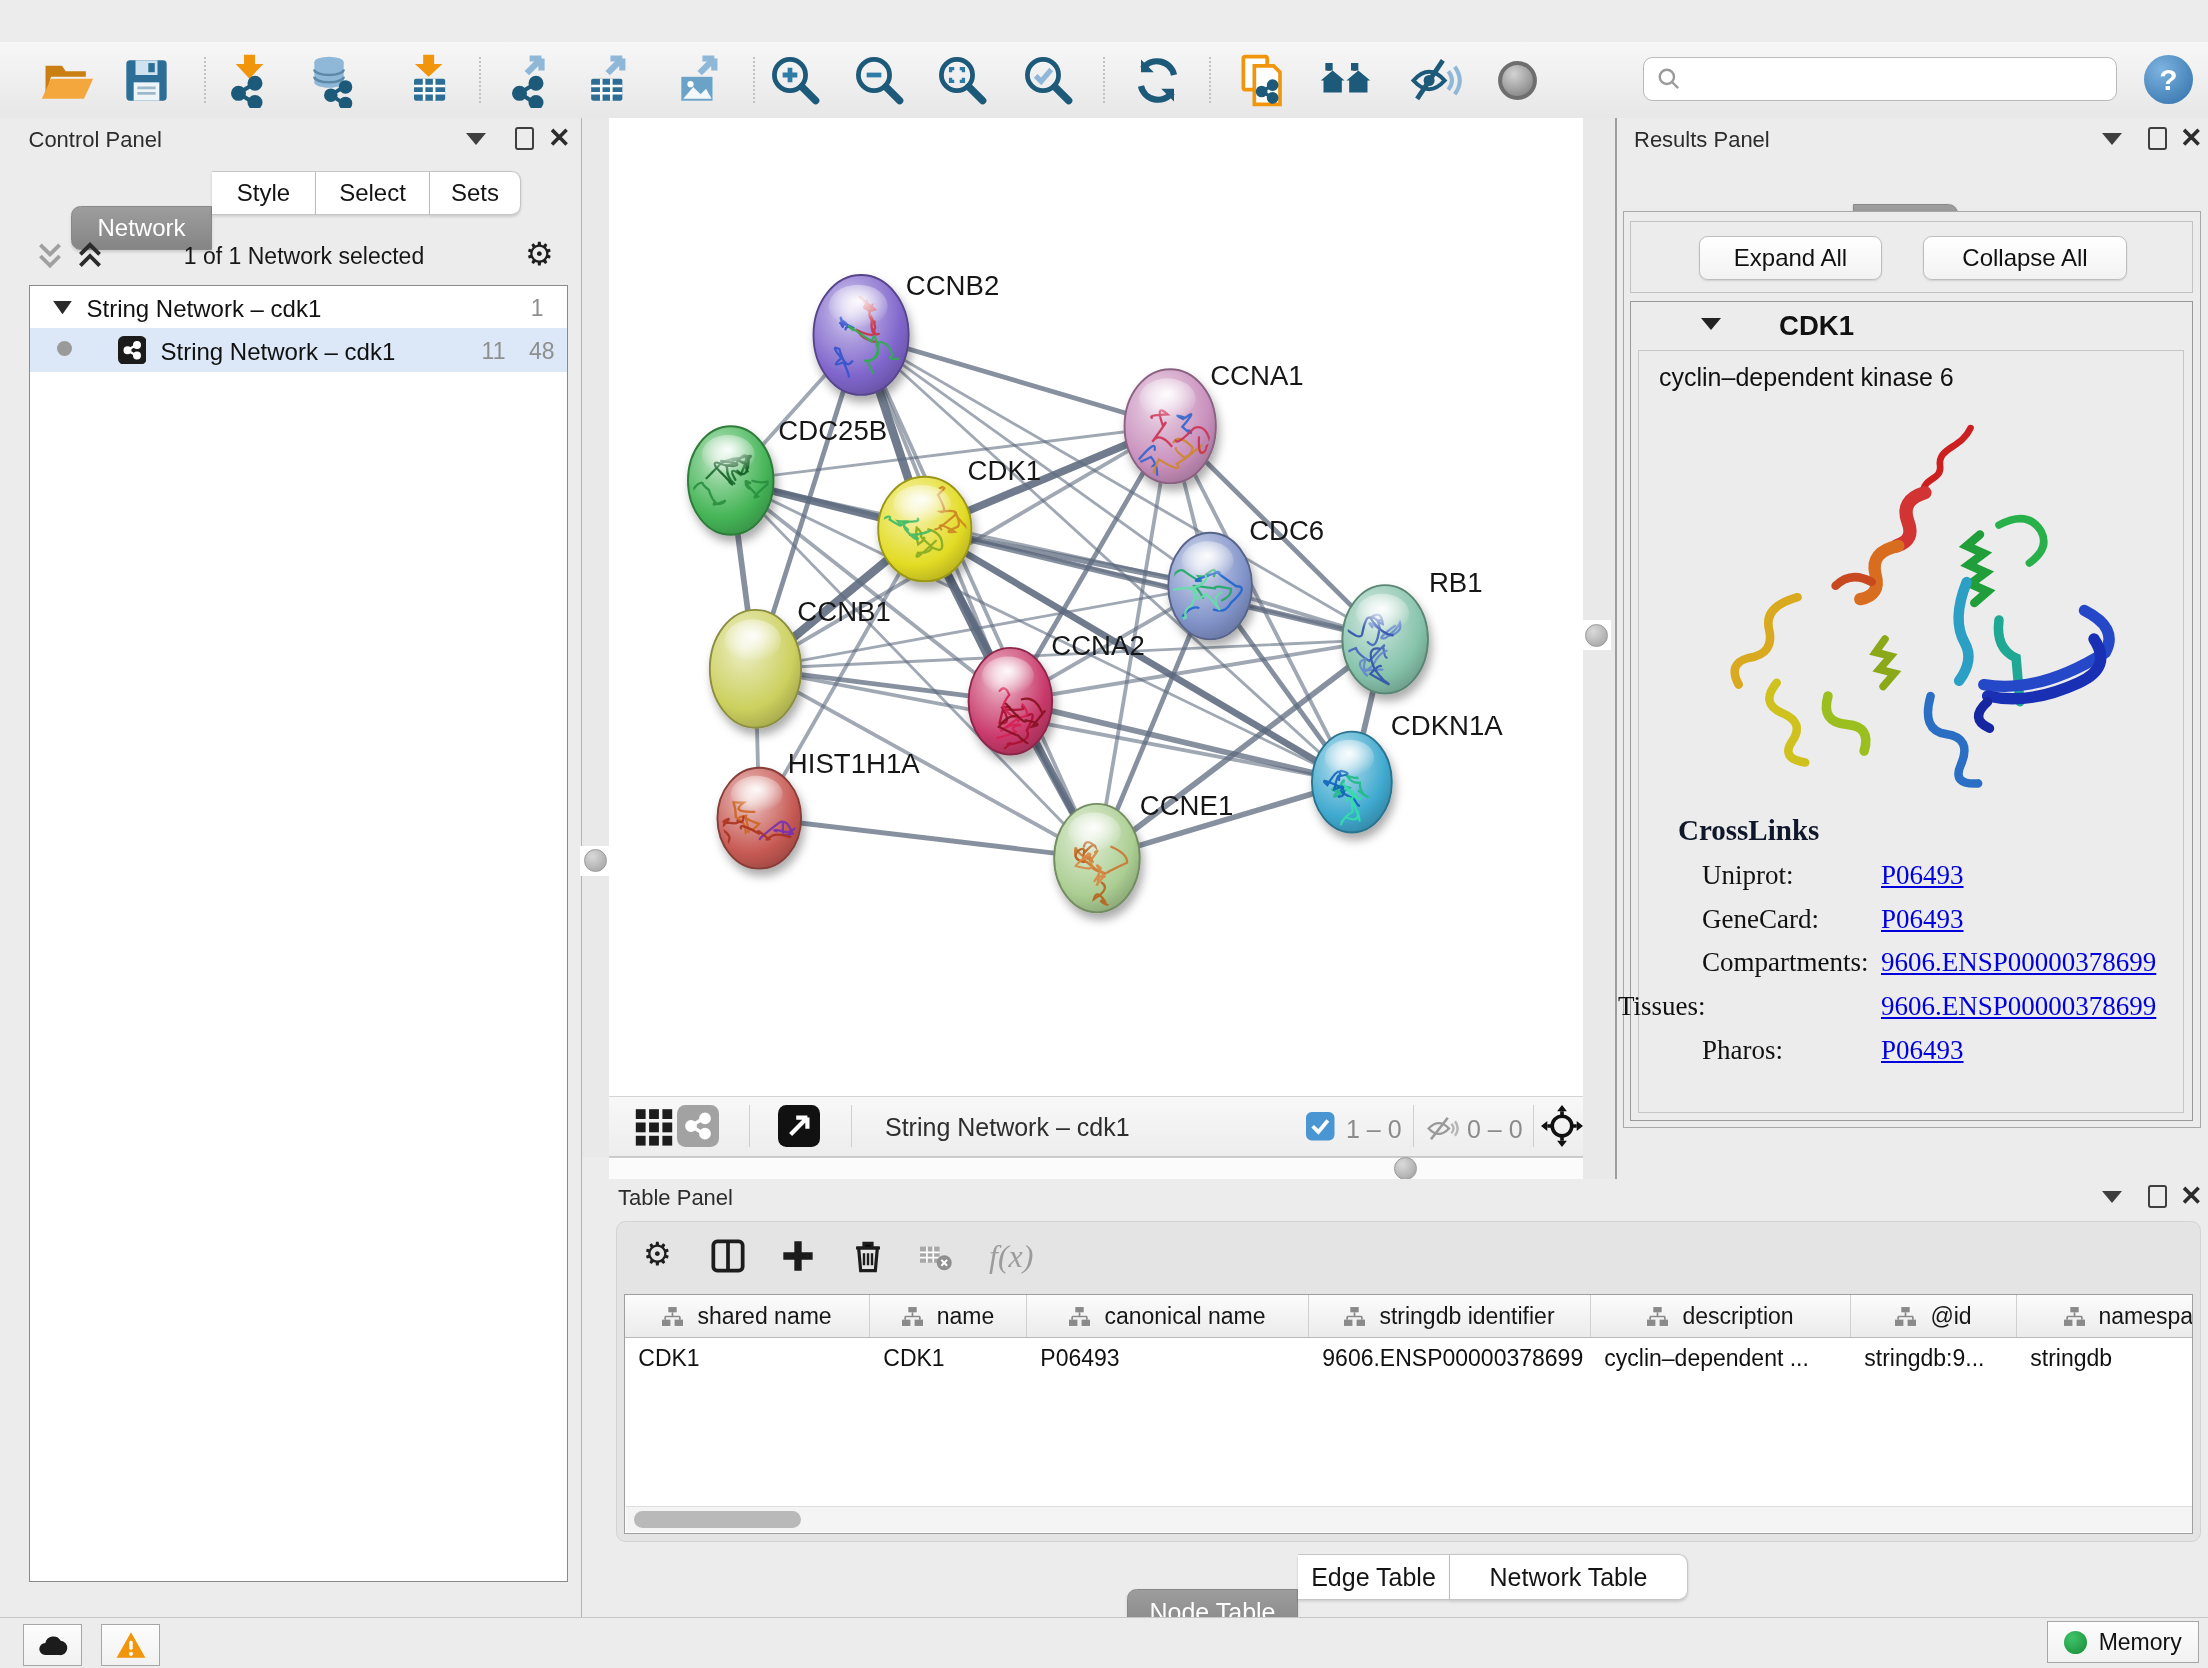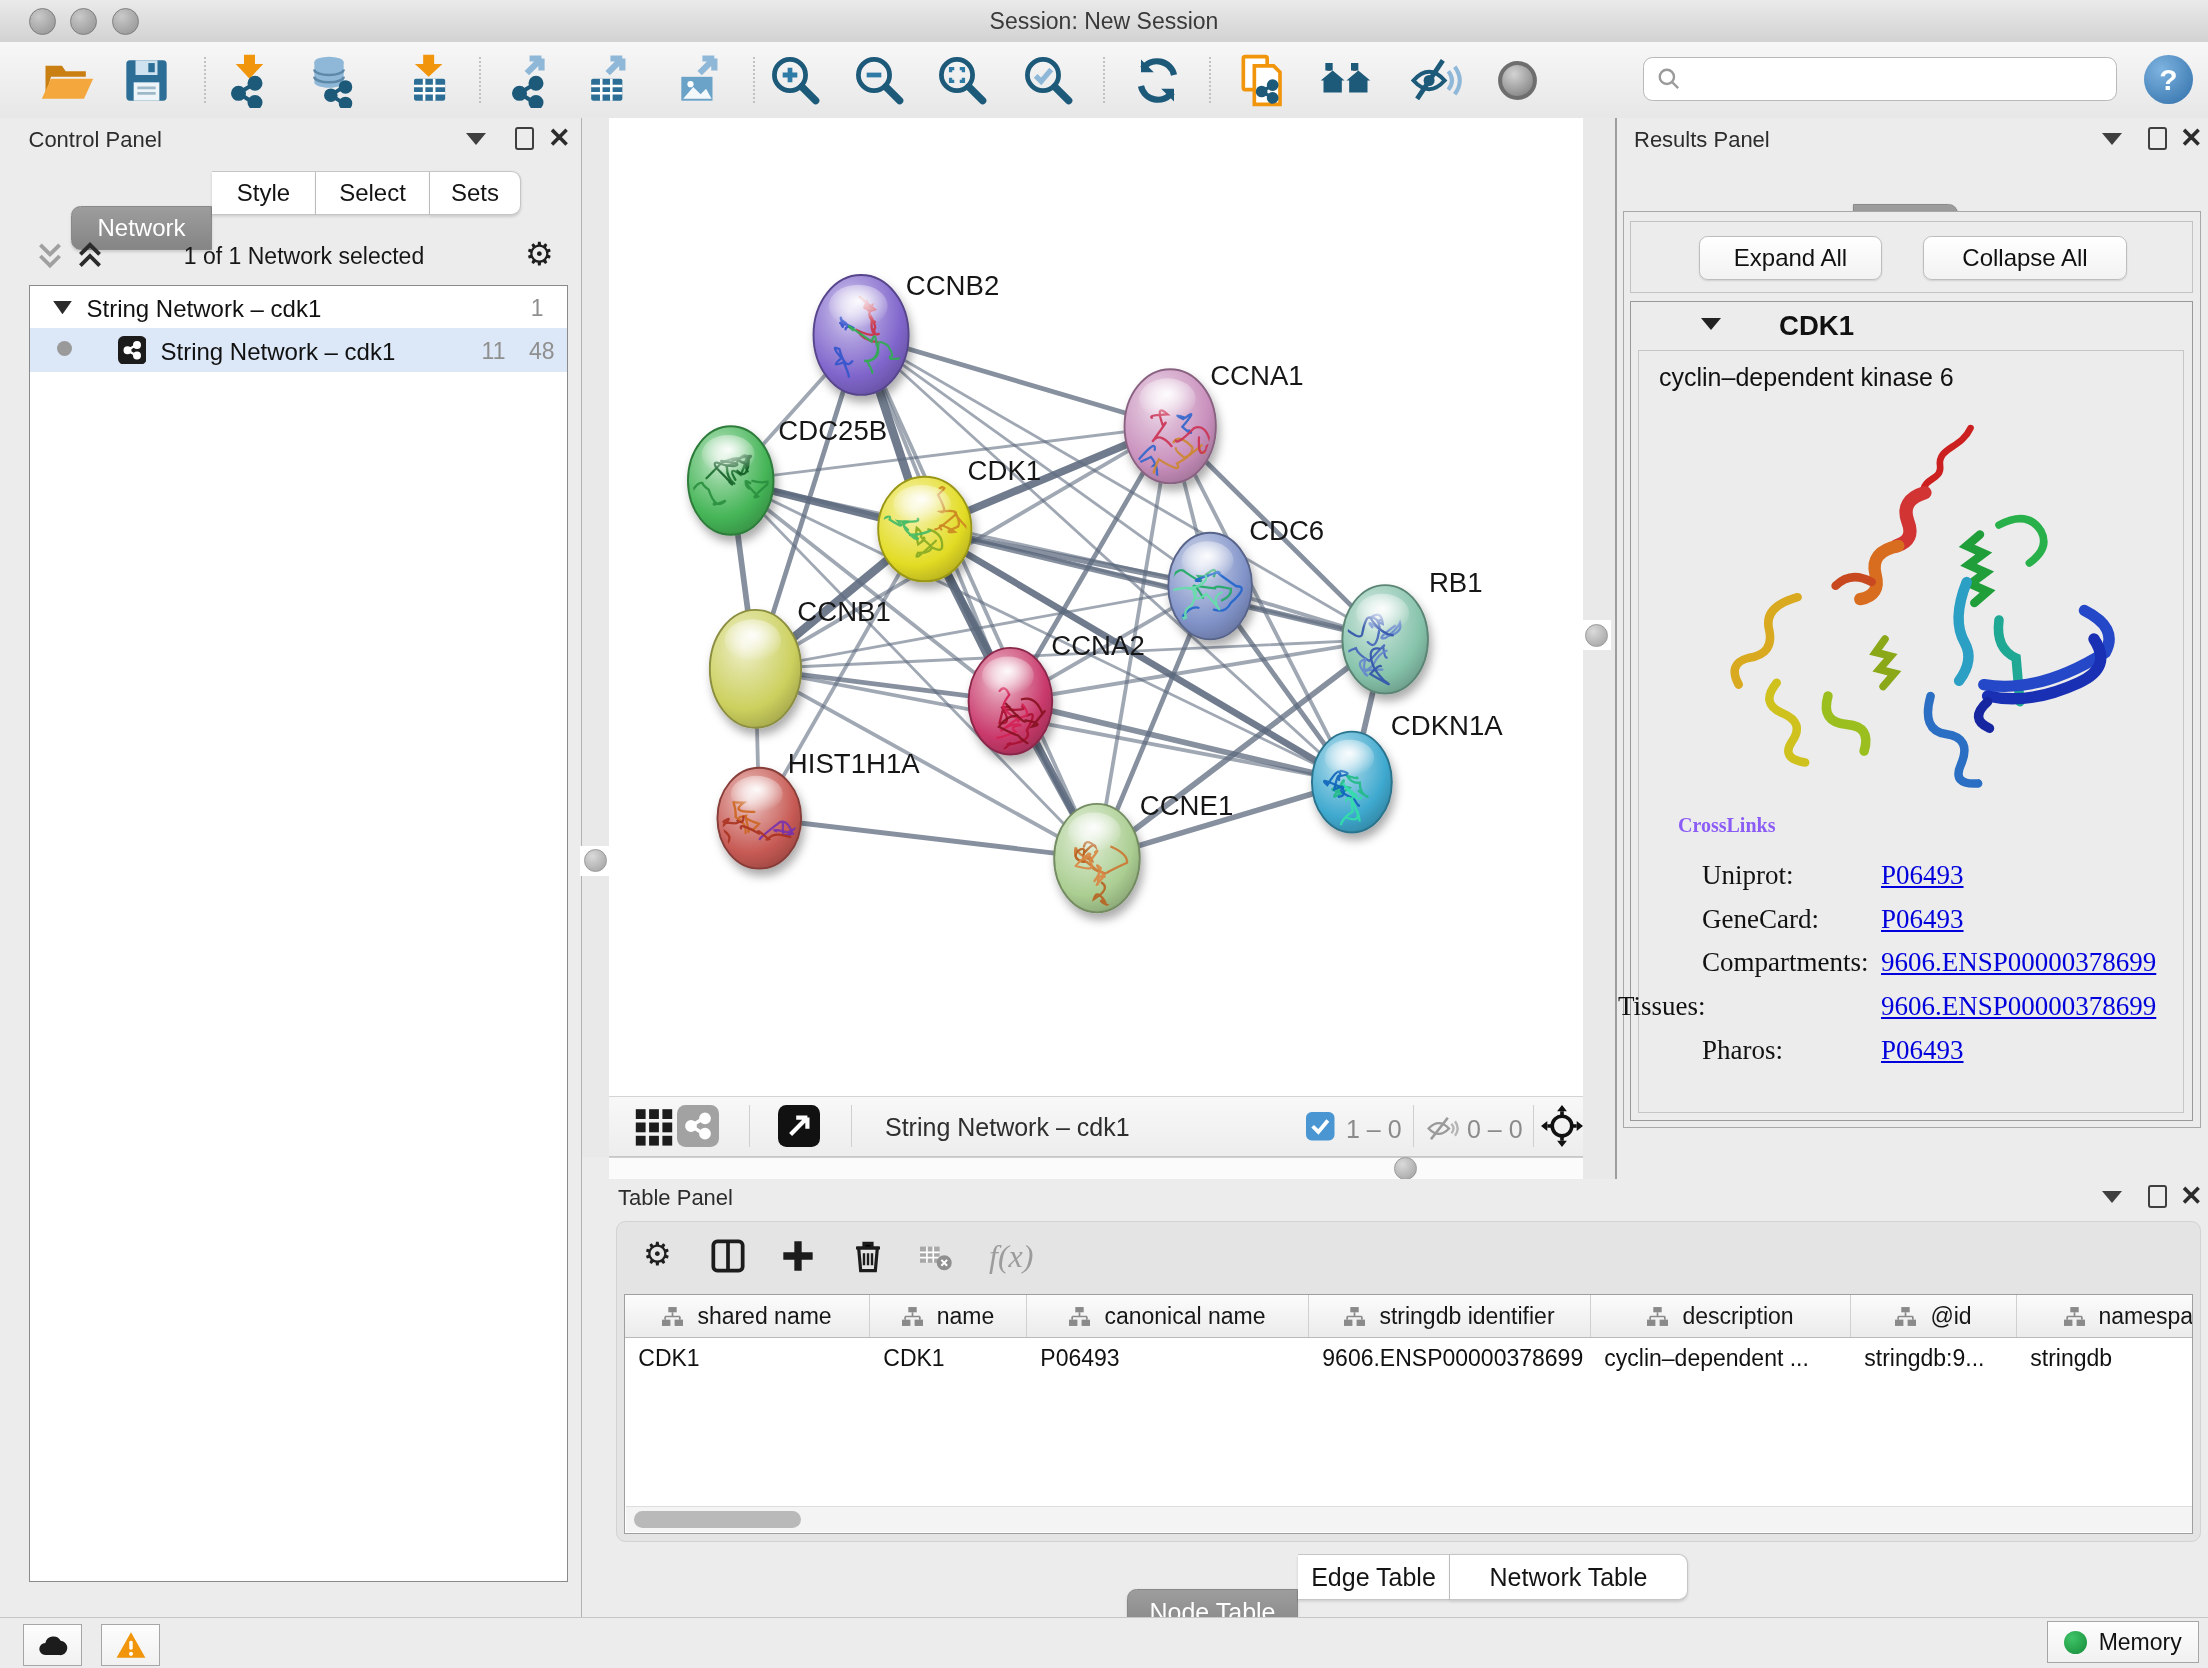--- a/index.html
+++ b/index.html
@@ -86,26 +86,20 @@
           border:1.9px solid #a6a6a6;box-sizing:border-box;display:flex;align-items:center;justify-content:center;gap:11.4px;
           font-size:23px;color:#111;}
   .gdot{width:23px;height:23px;border-radius:50%;background:radial-gradient(circle at 35% 30%,#3fc468,#168a38);}
   .gear{font-size:32px;color:#1e1e1e;line-height:32px;}
 </style>
 </head>
 <body>
 
 <div id="root">
 
-  <div class="abs titlebar">
-    <span class="tl" style="left:28.5px"></span>
-    <span class="tl" style="left:70px"></span>
-    <span class="tl" style="left:112px"></span>
-    <div class="wtitle">Session: New Session</div>
-  </div>
 
   <div class="abs toolbar-bg"></div>
   <svg class="tbtn" style="left:40px" viewBox="0 0 30 30">
       <path d="M3 24V7h9l2 3h11v3H6z" fill="#c97f12"></path>
       <path d="M1 25l5-11h23l-5 11z" fill="#f3a73d"></path>
     </svg>
   <svg class="tbtn" style="left:119px" viewBox="0 0 30 30">
       <rect x="4" y="4" width="22" height="22" rx="2" fill="#2c6e96"></rect>
       <path d="M9 4h12v8H9z" fill="#cfe2ef"></path>
       <rect x="16" y="5.5" width="3.5" height="5" fill="#2c6e96"></rect>
@@ -664,21 +658,21 @@
     <path d="M310,130 l-14,12 18,8 -16,12 18,8 -16,12 18,8 -14,12" stroke="#1f9e3a" stroke-width="9"></path>
     <path d="M330,120 q30,-16 44,6 q10,18 -12,34" stroke="#28b04a" stroke-width="8"></path>
     <path d="M330,220 q-4,30 18,40 l4,46" stroke="#1fa894" stroke-width="10"></path>
     <path d="M296,180 q-16,40 -2,64 q10,18 -6,40" stroke="#2b9fc4" stroke-width="11"></path>
     <path d="M258,300 q-10,36 16,40 q28,4 16,32 q-10,22 18,20" stroke="#2b6fc4" stroke-width="9"></path>
     <path d="M420,210 q36,18 22,44 q-70,44 -128,34" stroke="#2448c8" stroke-width="12"></path>
     <path d="M430,240 q20,30 -16,46 q-52,24 -96,14" stroke="#1a30b4" stroke-width="12"></path>
     <path d="M318,306 q-20,18 2,28" stroke="#1626a0" stroke-width="10"></path>
   </svg>
 
-  <div class="abs serif" style="left:1678px;top:814px;font-size:20px;font-weight:bold;color:#8b5cf6">CrossLinks</div>
+  <div class="abs serif" style="left:1678px;top:814px;font-size:29px;font-weight:bold;color:#0f172a">CrossLinks</div>
   <div class="abs xlab" style="left:1702px;top:860px">Uniprot:</div>
   <div class="abs xlink" style="left:1881px;top:860px">P06493</div>
   <div class="abs xlab" style="left:1702px;top:904px">GeneCard:</div>
   <div class="abs xlink" style="left:1881px;top:904px">P06493</div>
   <div class="abs xlab" style="left:1702px;top:947px">Compartments:</div>
   <div class="abs xlink" style="left:1881px;top:947px">9606.ENSP00000378699</div>
   <div class="abs xlab" style="left:1618px;top:991px">Tissues:</div>
   <div class="abs xlink" style="left:1881px;top:991px">9606.ENSP00000378699</div>
   <div class="abs xlab" style="left:1702px;top:1035px">Pharos:</div>
   <div class="abs xlink" style="left:1881px;top:1035px">P06493</div>

